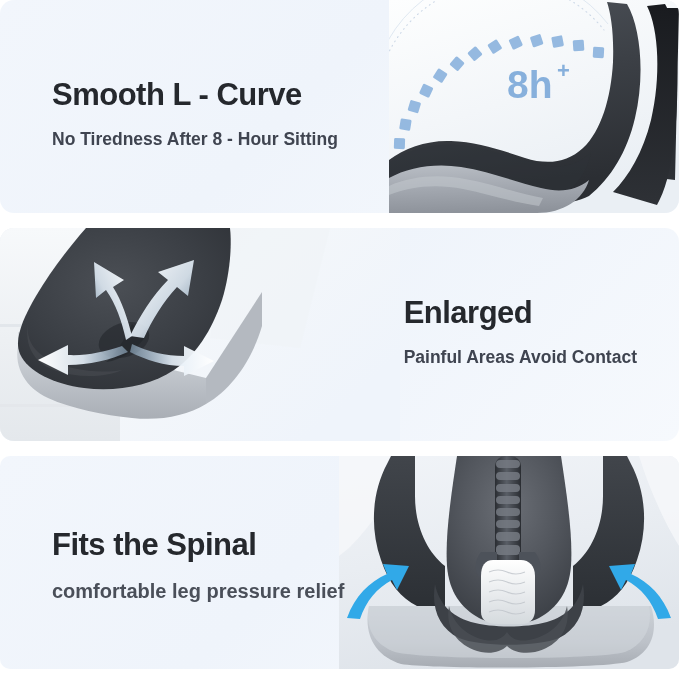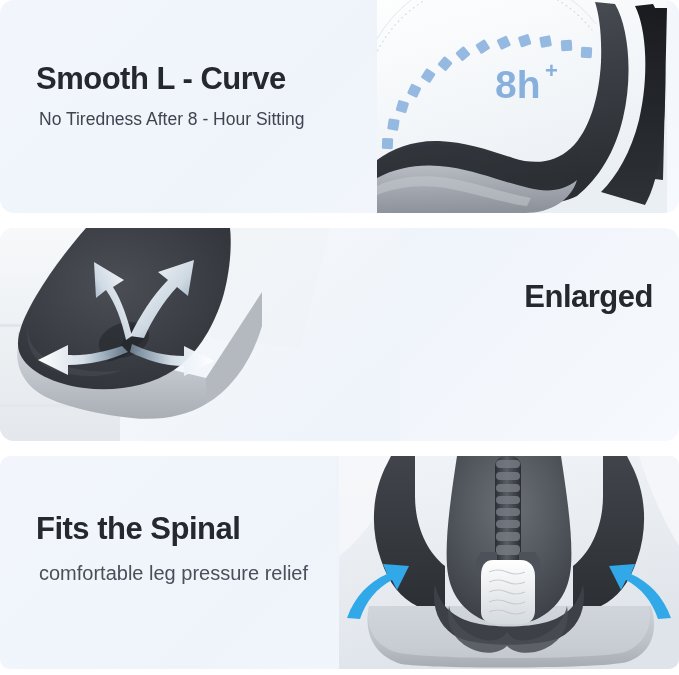--- a/index.html
+++ b/index.html
@@ -15,40 +15,40 @@
     position:absolute;left:0;width:679px;height:213px;
     border-radius:14px;overflow:hidden;
     background:linear-gradient(135deg,#f2f6fc 0%,#eff4fb 45%,#f6f9fd 100%);
   }
   #panel-1{top:0;}
   #panel-2{top:228px;}
   #panel-3{top:456px;border-radius:10px;}
 
   .txtblock{position:absolute;z-index:6;}
   .title{
-    margin:0;
+    margin:16px;
     font-weight:700;
     color:#25282d;
     letter-spacing:-0.5px;
     line-height:1.12;
   }
   .subtitle{
-    margin:3px;
+    margin:16px;
     color:#3f4450;
-    font-weight:400;
+    font-weight:700;
     line-height:1.25;
   }
 
   
   #p1-text{left:36px;top:62px;}
   #p1-text .title{font-size:31px;}
   #p1-text .subtitle{font-size:17.5px;margin-top:12px;}
 
   .p1-photo{
-    position:absolute;right:12px;top:0;width:290px;height:168px;
+    position:absolute;right:0;top:0;width:290px;height:168px;
     background:linear-gradient(150deg,#fdfefe 0%,#f4f7fa 40%,#eef2f6 100%);
     z-index:2;
   }
   .p1-photo svg{display:block;width:290px;height:213px;}
 
   
   #p2-text{right:26px;top:52px;text-align:left;}
   #p2-text .title{font-size:31px;}
   #p2-text .subtitle{font-size:17.5px;margin-top:13px;}
 
@@ -224,20 +224,21 @@
           <path d="M126 112 C122 94 116 76 106 62 L96 70 L94 34 L124 52 L113 59 C122 73 128 92 132 108 Z" fill="url(#arrA)"></path>
           <path d="M130 108 C140 88 152 68 168 52 L158 44 L194 32 L188 68 L177 59 C163 74 152 92 144 110 Z" fill="url(#arrB)"></path>
           <path d="M122 118 C104 124 86 128 68 127 L68 117 L38 132 L68 147 L68 137 C89 137 110 132 128 124 Z" fill="url(#arrC)"></path>
           <path d="M132 116 C148 124 166 128 184 128 L184 118 L214 133 L184 148 L184 138 C164 138 146 132 130 124 Z" fill="url(#arrD)"></path>
         </g>
       </svg>
     </div>
 
     <div class="txtblock" id="p2-text">
       <h2 class="title">Enlarged</h2>
+      <p class="subtitle">Painful Areas Avoid Contact</p>
     </div>
   </section>
 
   <section class="panel" id="panel-3">
 
     <div class="p3-photo">
       <svg viewBox="0 0 340 213" xmlns="http://www.w3.org/2000/svg" aria-hidden="true">
         <defs>
           <linearGradient id="p3bg" x1="0" y1="0" x2="0.3" y2="1">
             <stop offset="0" stop-color="#f1f4f8"></stop>

